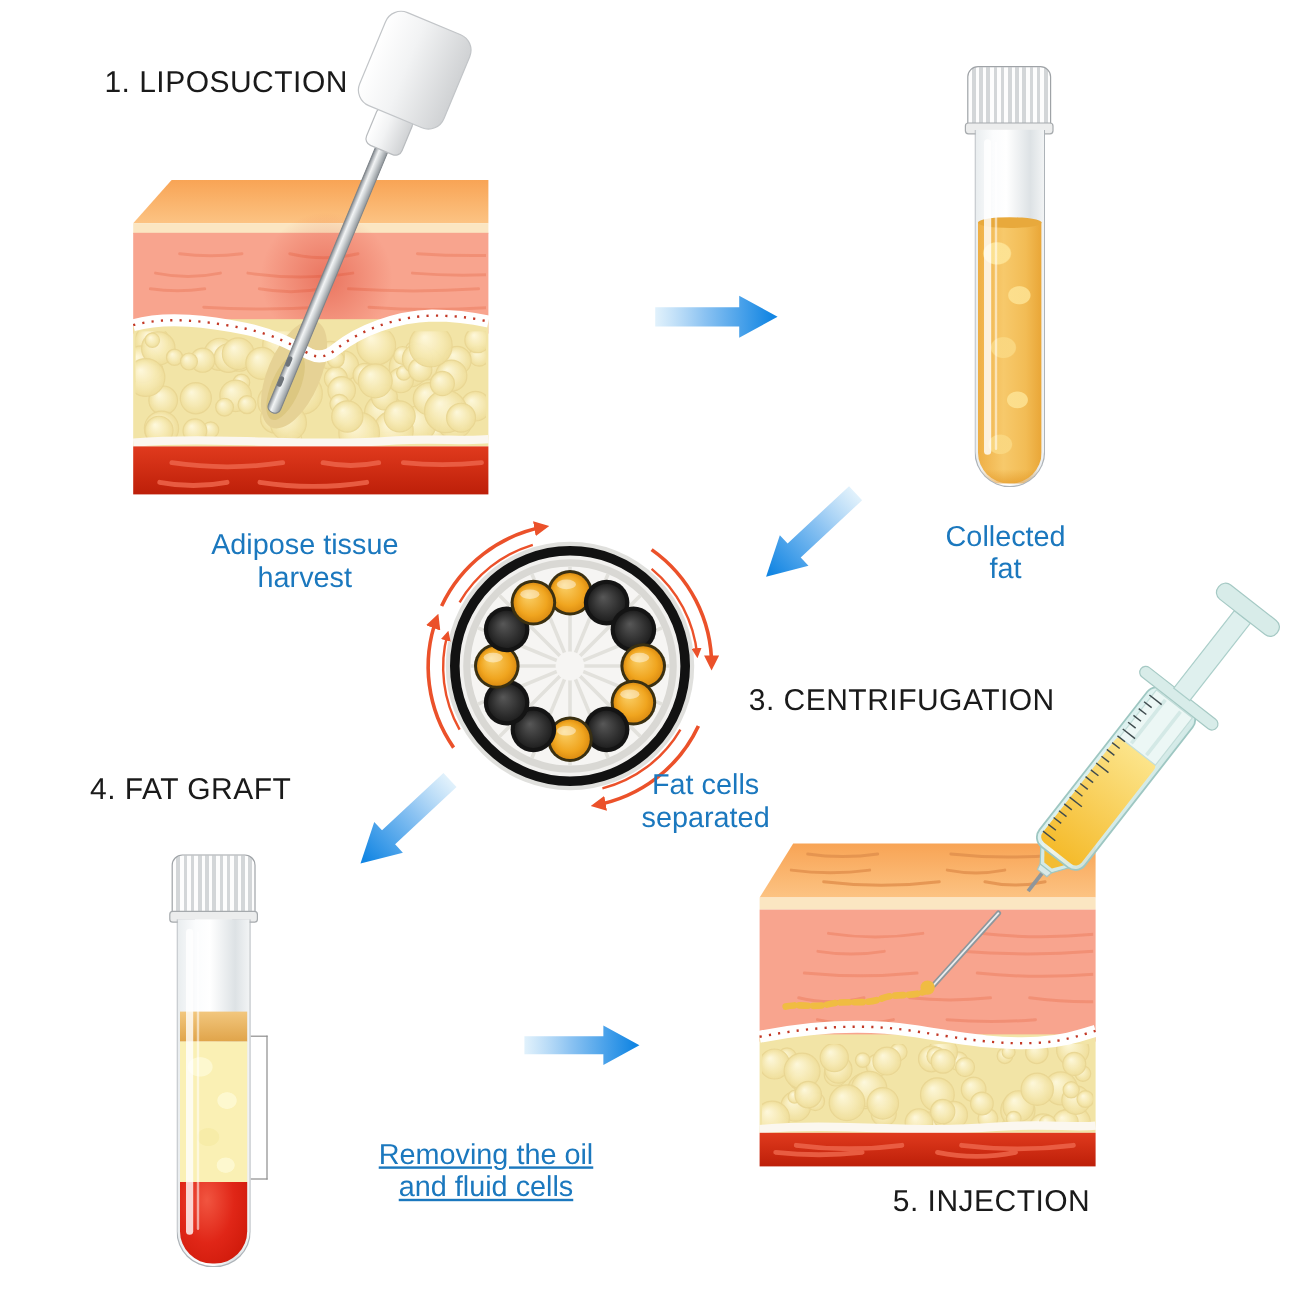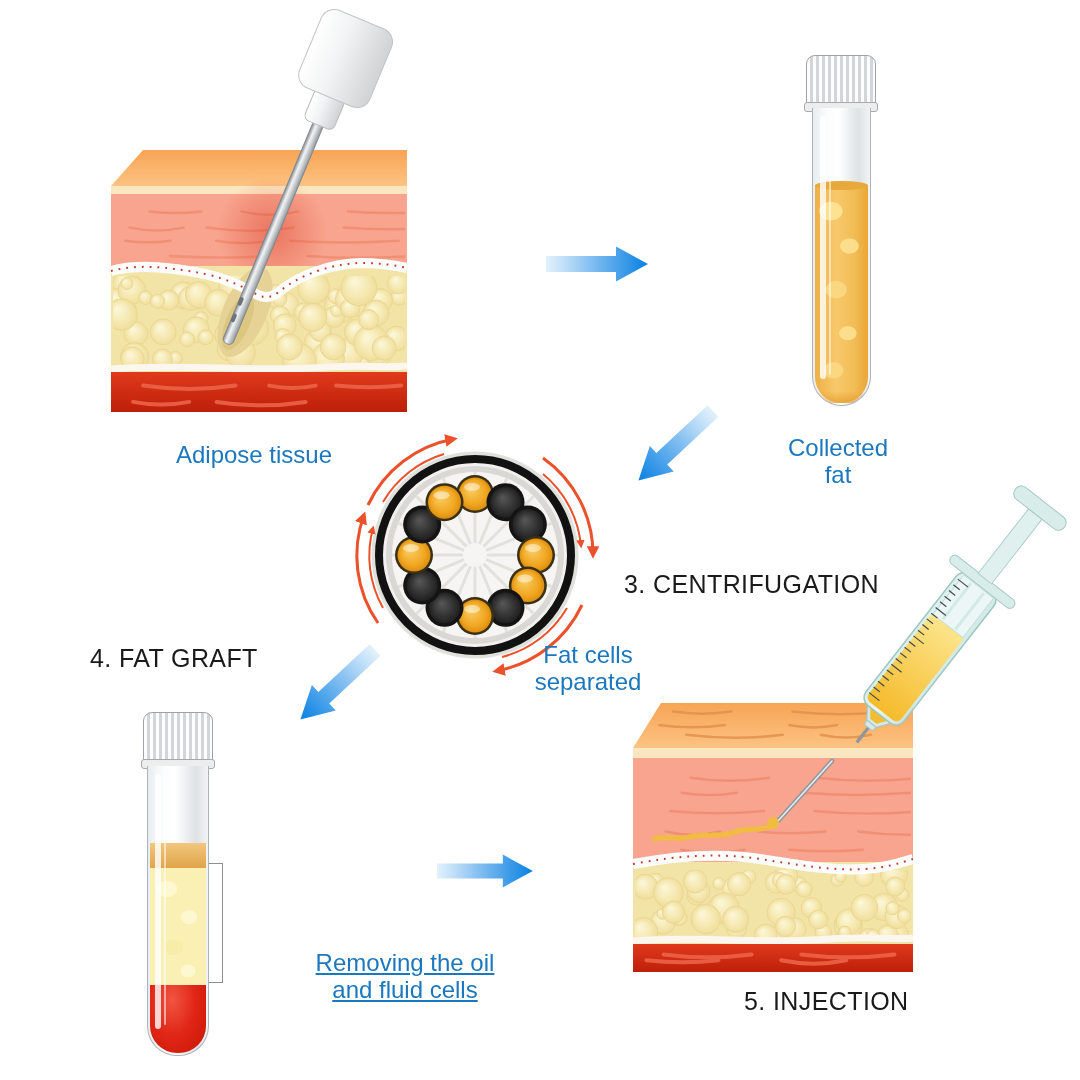--- a/index.html
+++ b/index.html
@@ -472,26 +472,28 @@
   <div class="tbody" style="left:4px;top:54px;width:62px;height:290px;">
     <div class="l-oil"></div>
     <div class="l-fat"></div>
     <div class="l-blood"></div>
     <div class="shine"></div>
     <div class="shine2"></div>
   </div>
   <div class="bracket" style="left:66px;top:151px;width:14px;height:120px;"></div>
 </div>
 
+<div class="title" style="left:87px;top:55px;">1. LIPOSUCTION</div>
 <div class="title" style="left:624px;top:570px;">3. CENTRIFUGATION</div>
-<div class="title" style="left:90px;top:644px;">4. FAT GRAFT</div>
+<div class="title" style="left:75px;top:644px;">4. FAT GRAFT</div>
 <div class="title" style="left:744px;top:987px;">5. INJECTION</div>
 
 <div class="cap-label" style="left:154px;top:441px;width:200px;">
   <span>Adipose tissue</span>
+  <span>harvest</span>
 </div>
 <div class="cap-label" style="left:758px;top:434px;width:160px;">
   <span>Collected</span>
   <span>fat</span>
 </div>
 <div class="cap-label" style="left:508px;top:641px;width:160px;">
   <span>Fat cells</span>
   <span>separated</span>
 </div>
 <div class="cap-label" style="left:285px;top:949px;width:240px;text-decoration:underline;">

